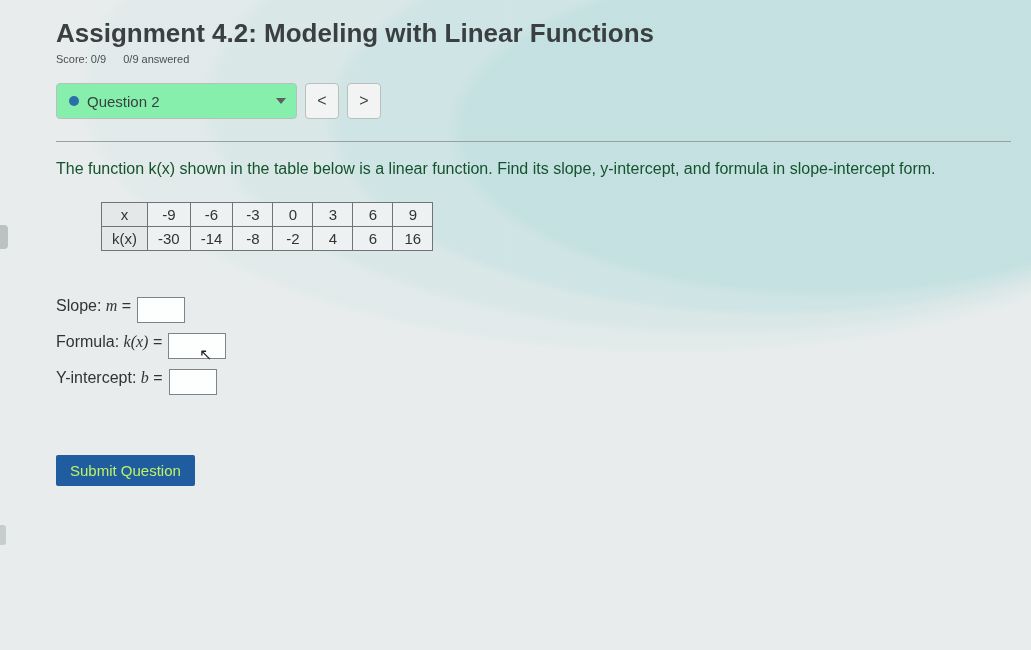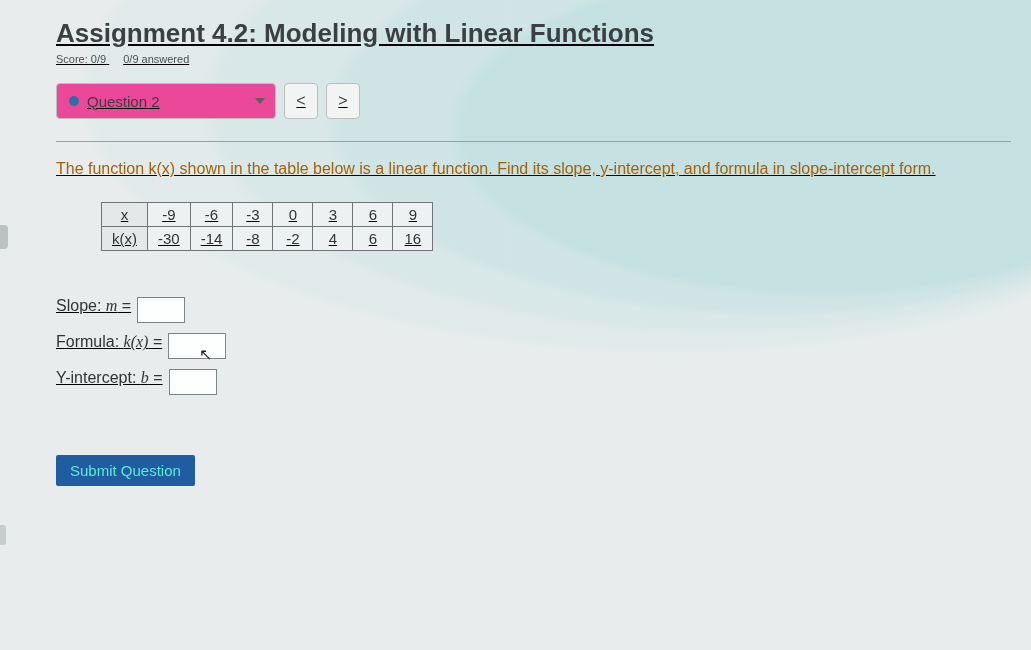--- a/index.html
+++ b/index.html
@@ -20,21 +20,20 @@
       radial-gradient(ellipse 900px 400px at 75% 18%, rgba(120,200,200,0.10) 48%, transparent 50%),
       radial-gradient(ellipse 900px 400px at 70% 16%, rgba(120,200,200,0.08) 56%, transparent 58%),
       radial-gradient(ellipse 900px 400px at 65% 14%, rgba(120,200,200,0.06) 64%, transparent 66%);
     pointer-events: none;
     z-index: 0;
   }
   .page {
     position: relative;
     padding: 18px 20px 20px 56px;
     z-index: 1;
-    text-decoration: underline;
   }
   .title {
     font-size: 26px;
     font-weight: 700;
     color: #3a3f42;
     margin-bottom: 4px;
   }
   .score-line {
     font-size: 11px;
     color: #4a4f52;
@@ -44,24 +43,24 @@
   .nav-row {
     display: flex;
     align-items: center;
     gap: 8px;
     margin-bottom: 22px;
   }
   .q-select {
     display: flex;
     align-items: center;
     justify-content: space-between;
-    width: 220px;
+    width: 241px;
     height: 36px;
     padding: 0 10px 0 12px;
-    background: #ec4899;
+    background: #86efac;
     border: 1px solid #b9bfbf;
     border-radius: 4px;
     color: #3a3f42;
     font-size: 15px;
     cursor: pointer;
   }
   .q-select .left { display:flex; align-items:center; gap:8px; }
   .dot {
     width: 10px; height: 10px; border-radius: 50%;
     background: #2b6fa8;
@@ -81,21 +80,21 @@
     font-size: 16px; color: #3a3f42;
     cursor: pointer;
   }
   .divider {
     border: none;
     border-top: 1px solid #9aa0a0;
     margin: 0 0 16px 0;
   }
   .prompt {
     font-size: 16px;
-    color: #a16207;
+    color: #14532d;
     line-height: 1.4;
     margin-bottom: 22px;
     max-width: 940px;
   }
   .data-table {
     border-collapse: collapse;
     margin-left: 45px;
     margin-bottom: 46px;
   }
   .data-table td {
@@ -130,21 +129,21 @@
     height: 26px;
     border: 1px solid #7f8587;
     background: #fdfefe;
     padding: 2px 4px;
     font-size: 14px;
   }
   .ans-input.wide { width: 58px; }
   .submit-btn {
     display: inline-block;
     background: #1f5da0;
-    color: #5eead4;
+    color: #bef264;
     font-size: 15px;
     padding: 7px 14px;
     border: none;
     border-radius: 2px;
     cursor: pointer;
   }
   .cursor-arrow {
     position: absolute;
     left: 199px;
     top: 345px;

